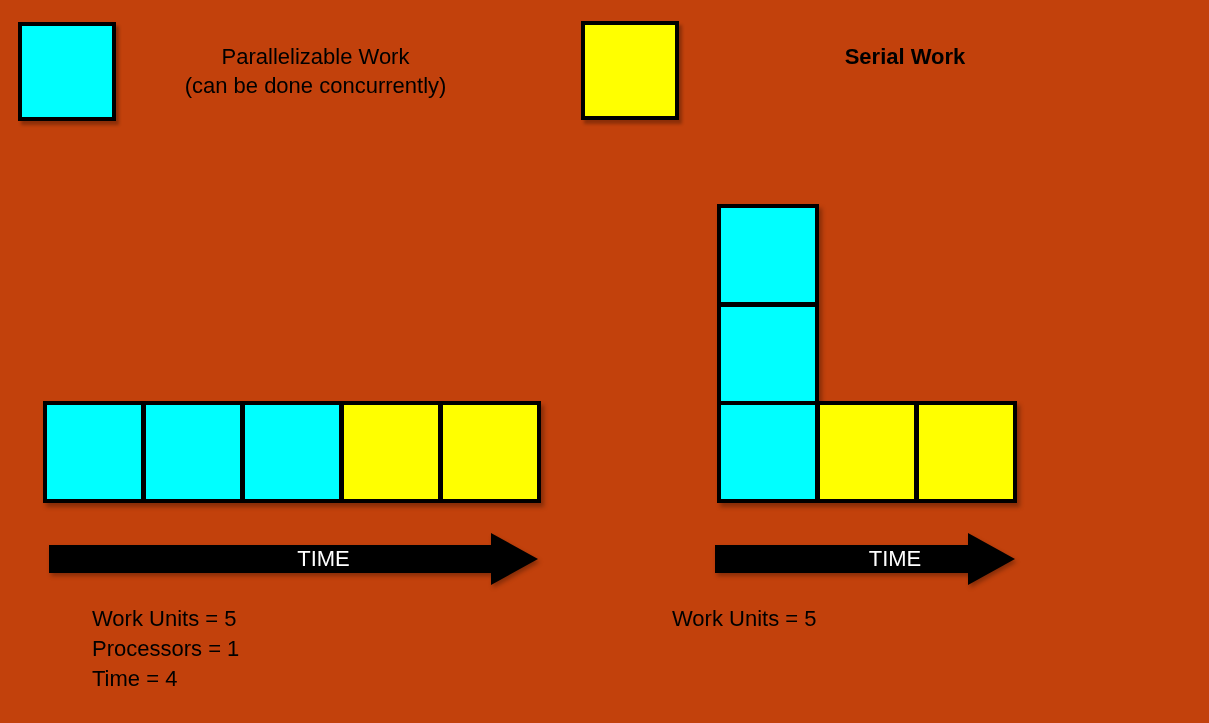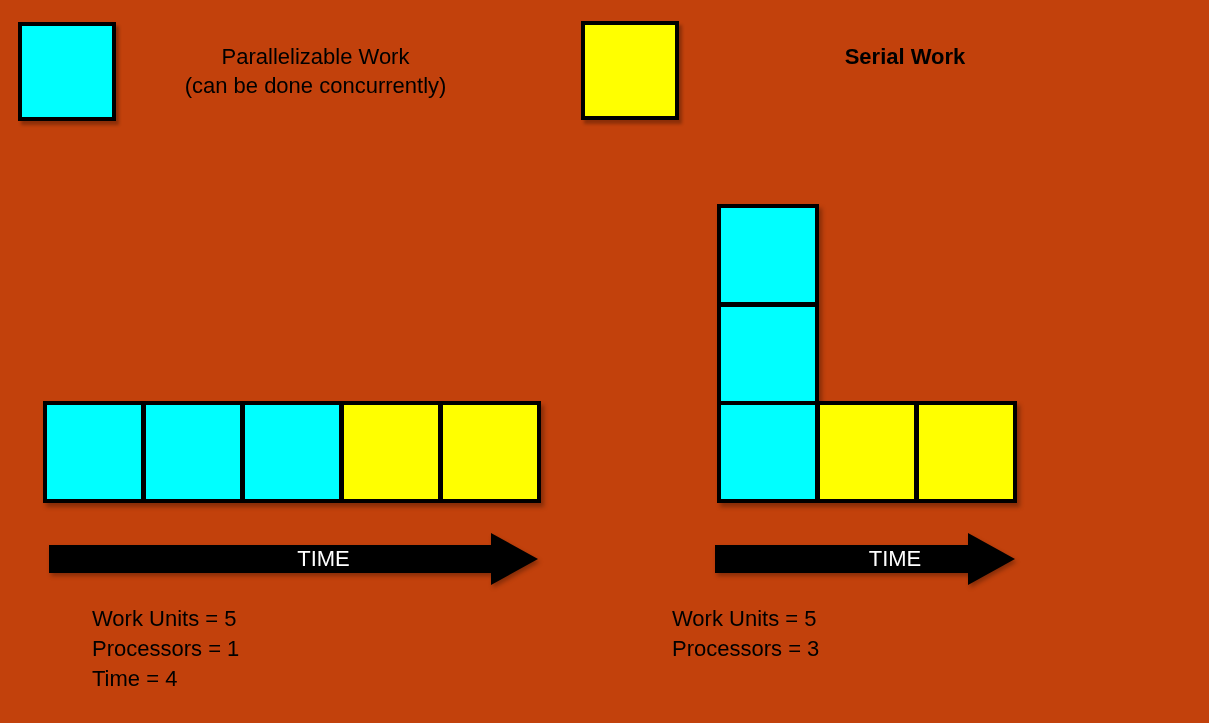--- a/index.html
+++ b/index.html
@@ -151,16 +151,15 @@
   </div>
 
   <div class="stats left">
     <div>Work Units = 5</div>
     <div>Processors = 1</div>
     <div>Time = 4</div>
   </div>
 
   <div class="stats right">
     <div>Work Units = 5</div>
-    <div>Processors = 3</div>
   </div>
 
 </div>
 
 </body></html>

